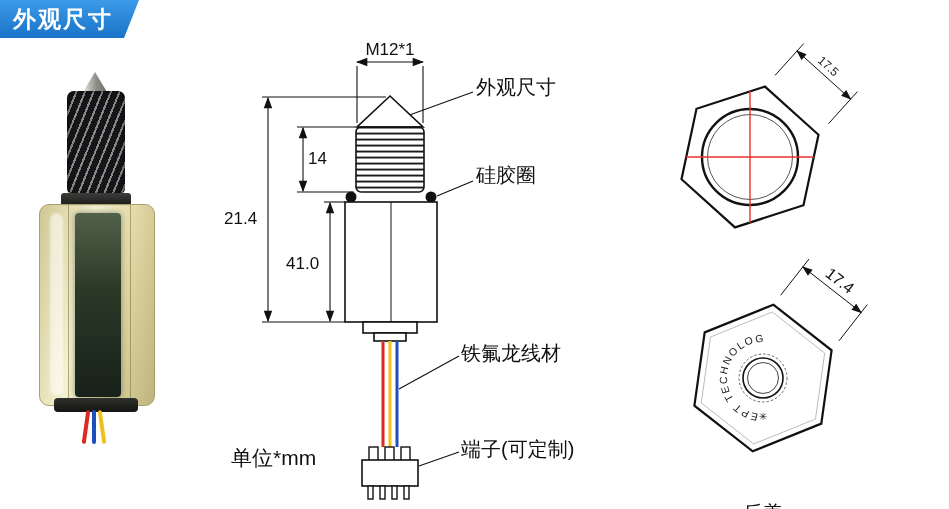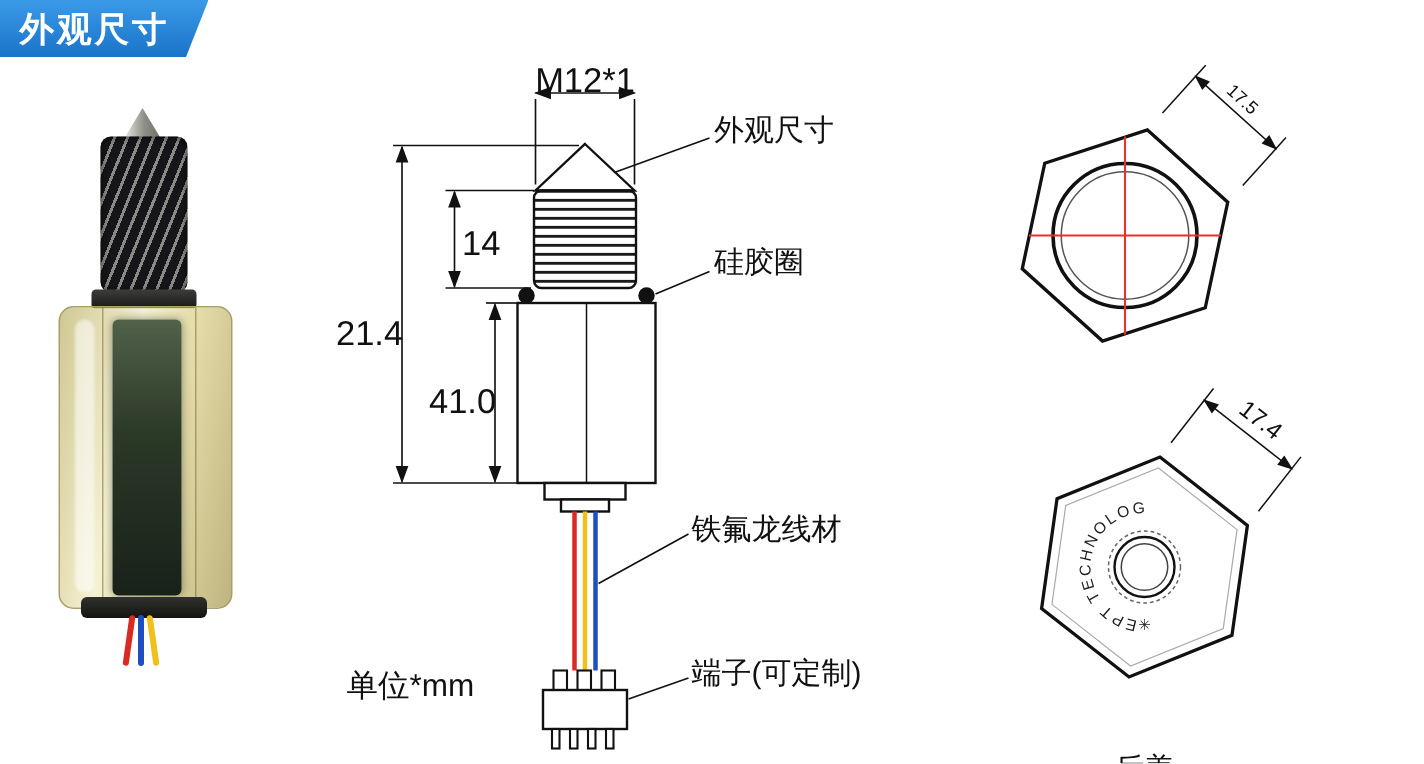--- a/index.html
+++ b/index.html
@@ -9,21 +9,21 @@
   
   .banner{position:absolute;left:0;top:0;width:139px;height:38px;
           background:linear-gradient(180deg,#3b9ae8,var(--header-blue,#1a73c8));
           clip-path:polygon(0 0,100% 0,calc(100% - 15px) 100%,0 100%);
           display:flex;align-items:center;}
   .banner span{color:#fff;font-weight:bold;font-size:23px;padding-left:13px;letter-spacing:2px;}
 
   
   .lbl{position:absolute;color:#111;white-space:nowrap;line-height:1.15;}
   .zh{font-size:20px;}
-  .num{font-size:23px;}
+  .num{font-size:17px;}
 
   
   .art{position:absolute;left:0;top:0;width:949px;height:509px;}
 
   
   .photo{position:absolute;left:28px;top:72px;width:140px;height:380px;}
   .p-tip{position:absolute;left:55px;top:0;width:24px;height:20px;
          background:linear-gradient(90deg,#e8e8e4,#8e8e86 55%,#6f6f67);
          clip-path:polygon(50% 0,100% 100%,0 100%);}
   .p-thread{position:absolute;left:39px;top:19px;width:58px;height:104px;border-radius:7px;

